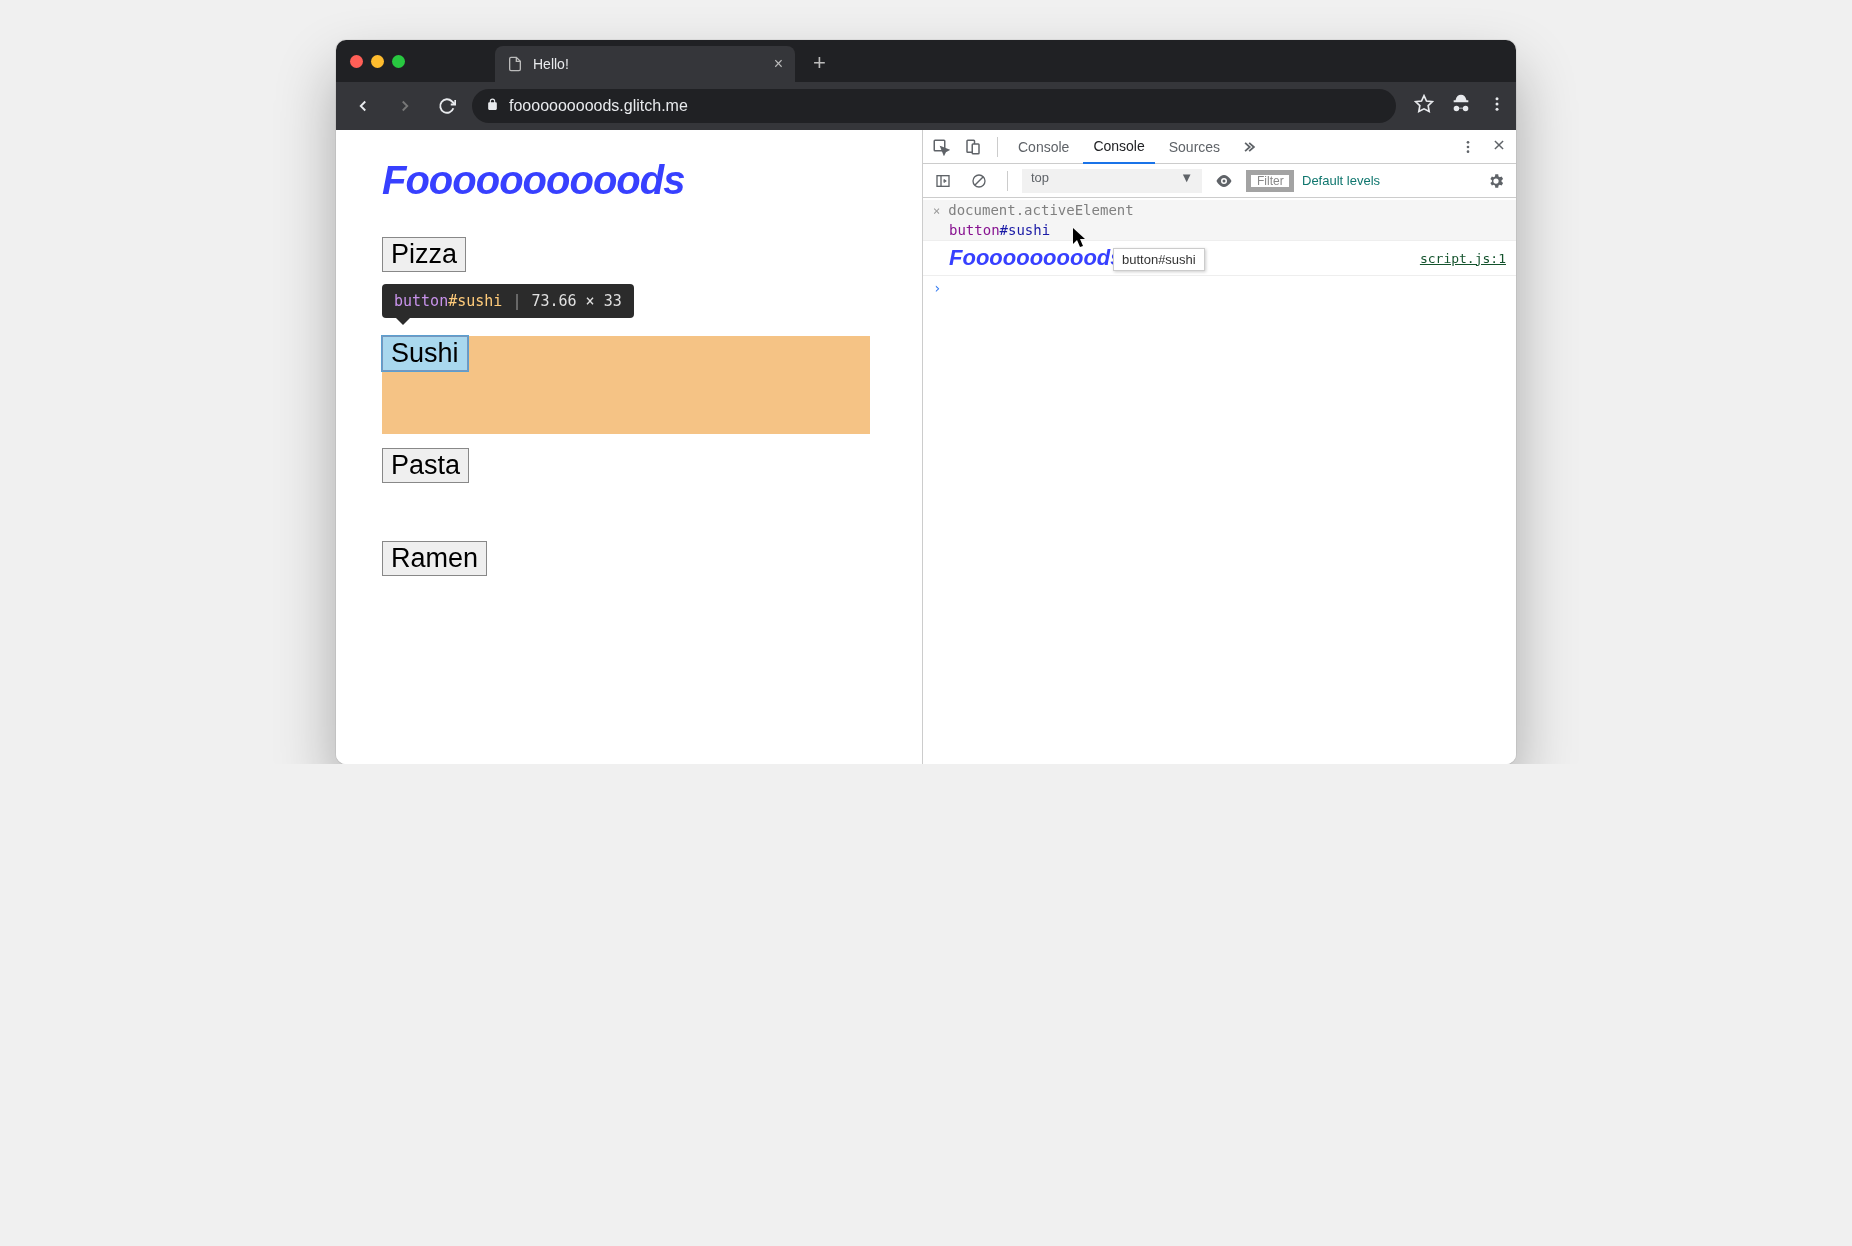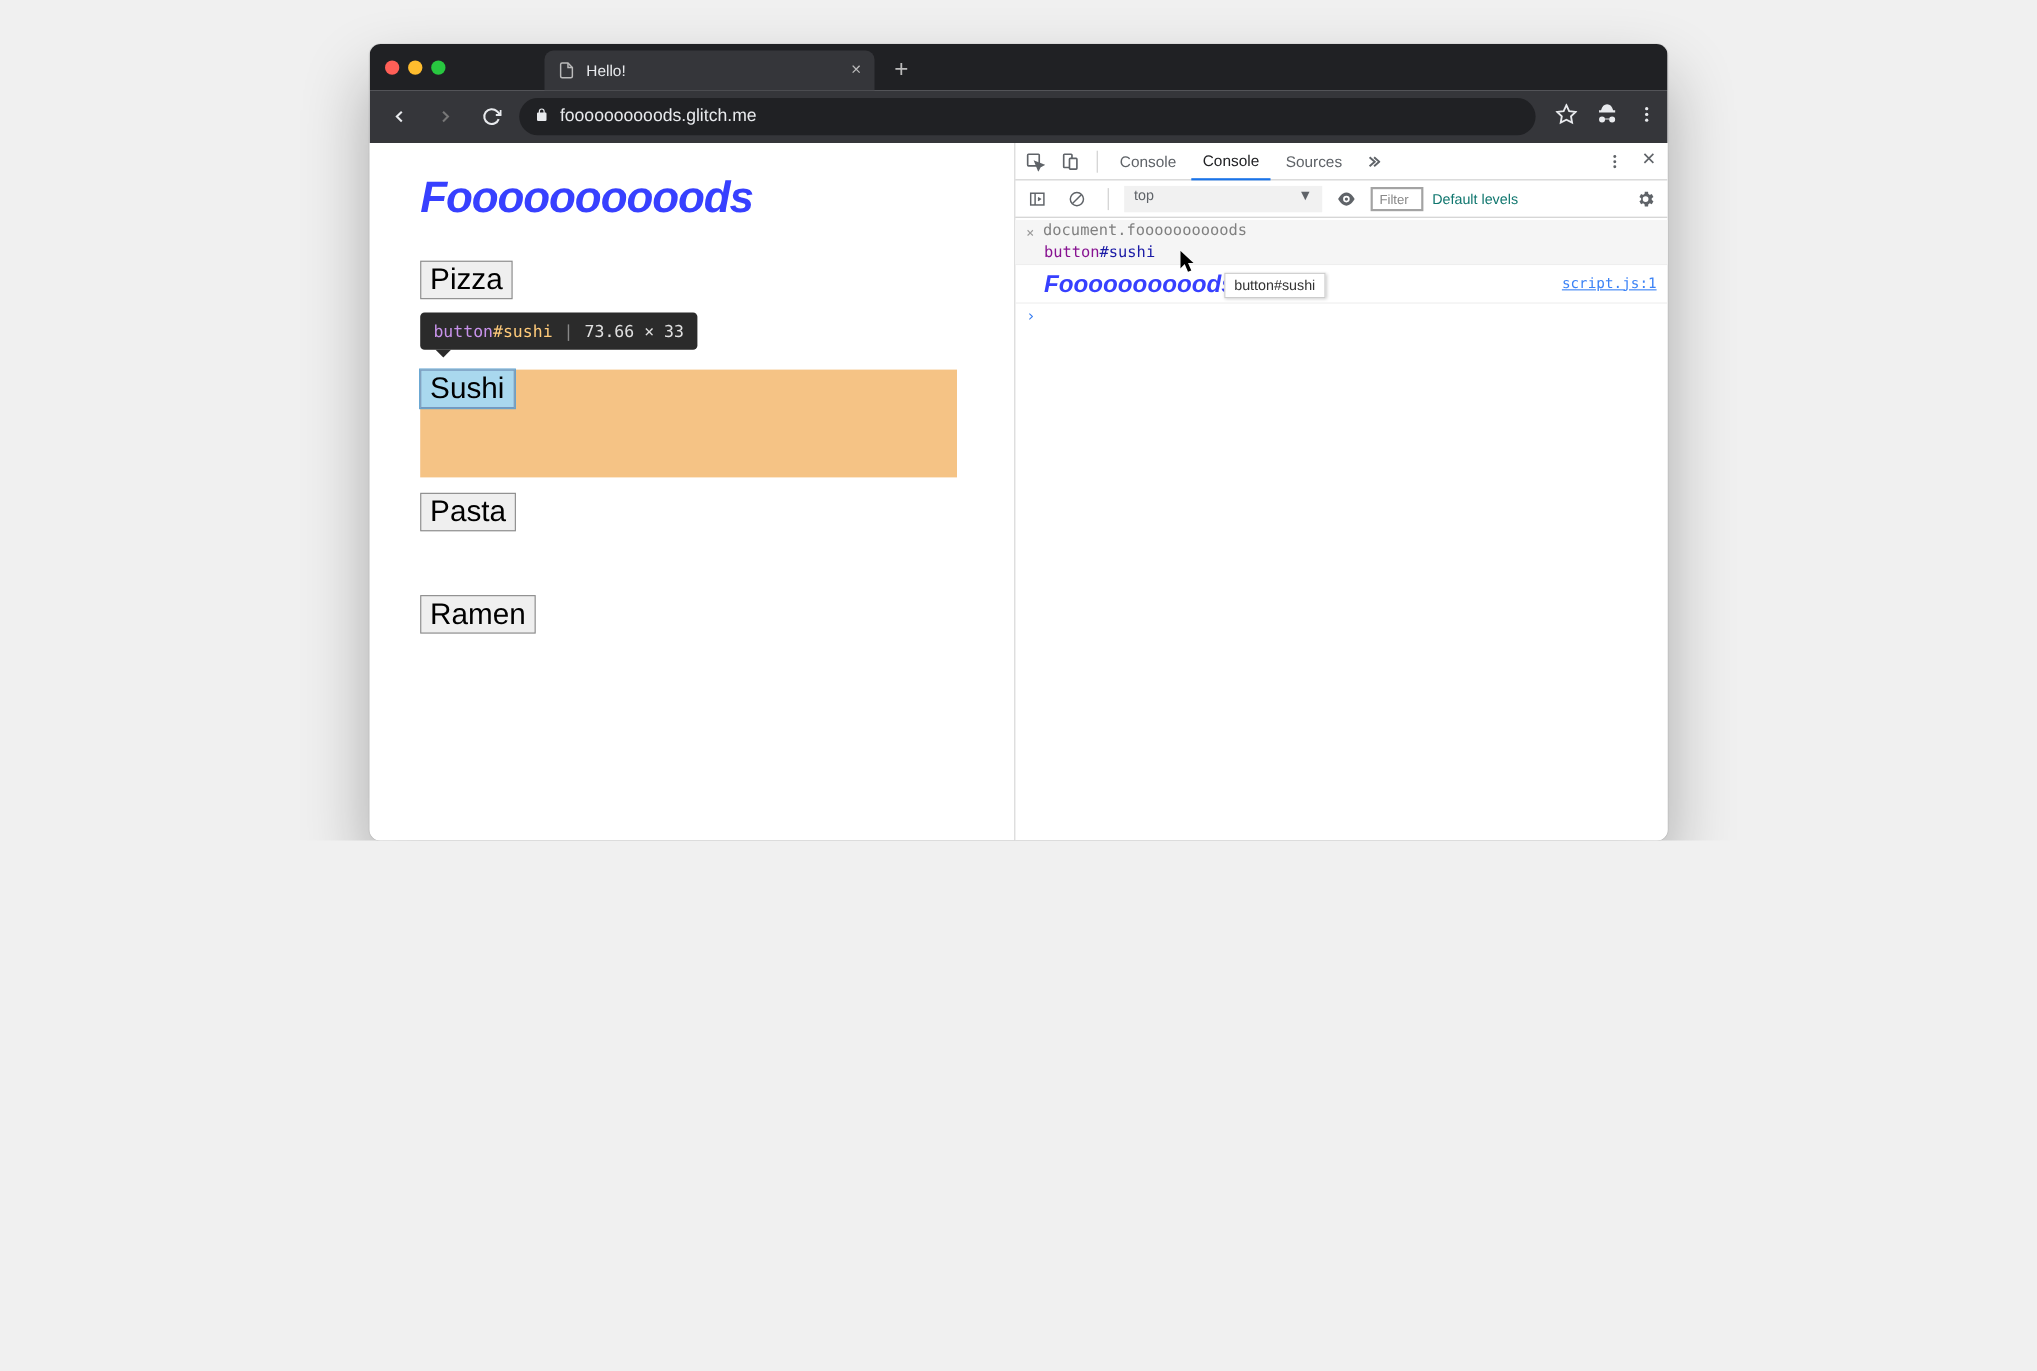--- a/index.html
+++ b/index.html
@@ -182,21 +182,21 @@
     height: 24px;
     width: 180px;
     display: flex;
     align-items: flex-start;
     justify-content: space-between;
     padding: 0 8px;
     color: #5f6368;
     font-size: 13px;
   }
   .dt-filter {
-    border: 2px solid #a3a3a3;
+    border: 5px solid #a3a3a3;
     height: 22px;
     padding: 0 6px;
     font-size: 12px;
     color: #888;
     display: flex;
     align-items: center;
     width: 48px;
   }
   .dt-levels { color: #0f766e; font-size: 13px; }
   .dt-console {
@@ -221,21 +221,21 @@
     align-items: center;
   }
   .dt-logtext {
     color: #3740ff;
     font-style: italic;
     font-weight: 700;
     font-family: -apple-system, sans-serif;
     font-size: 22px;
     padding-left: 16px;
   }
-  .dt-source { color: #3b82f6; text-decoration: underline; font-size: 13px; }
+  .dt-source { color: #14532d; text-decoration: underline; font-size: 13px; }
   .dt-prompt { color: #367cf1; padding: 4px 10px; }
   .hover-tooltip {
     position: absolute;
     top: 50px; left: 190px;
     background: #fff;
     border: 1px solid #ccc;
     box-shadow: 1px 1px 3px rgba(0,0,0,0.2);
     padding: 3px 8px;
     font-family: -apple-system, sans-serif;
     font-size: 13px;
@@ -420,21 +420,21 @@
         <div class="dt-iconbtn">
           <svg width="18" height="18" viewBox="0 0 24 24" fill="#5f6368">
               <path d="M19.4 13a7.8 7.8 0 0 0 0-2l2.1-1.6-2-3.5-2.5 1a7.6 7.6 0 0 0-1.7-1L15 3h-4l-.3 2.9a7.6 7.6 0 0 0-1.7 1l-2.5-1-2 3.5L6.6 11a7.8 7.8 0 0 0 0 2l-2.1 1.6 2 3.5 2.5-1a7.6 7.6 0 0 0 1.7 1L11 21h4l.3-2.9a7.6 7.6 0 0 0 1.7-1l2.5 1 2-3.5zM12 15.5A3.5 3.5 0 1 1 15.5 12 3.5 3.5 0 0 1 12 15.5z"></path>
             </svg>
         </div>
       </div>
 
       <div class="dt-console">
         <div class="dt-line eval">
           <span class="dt-x">×</span>
-          <span class="dt-expr">document.foooooooooods</span>
+          <span class="dt-expr">document.activeElement</span>
         </div>
         <div class="dt-result">
           <span>button</span><span class="hash">#sushi</span>
         </div>
         <div class="dt-logline">
           <span class="dt-logtext">Foooooooooods</span>
           <span class="dt-source">script.js:1</span>
         </div>
         <div class="dt-prompt">›</div>
 

